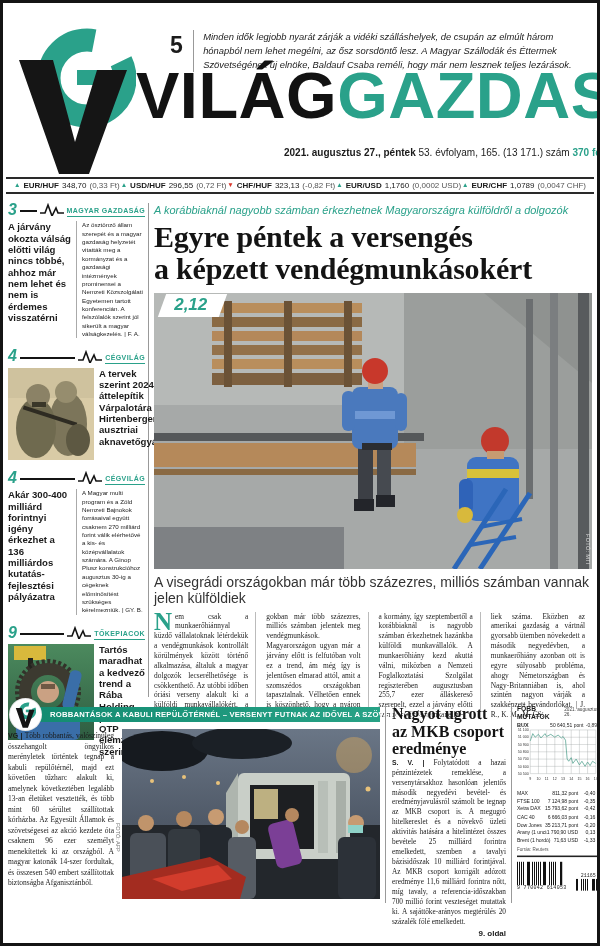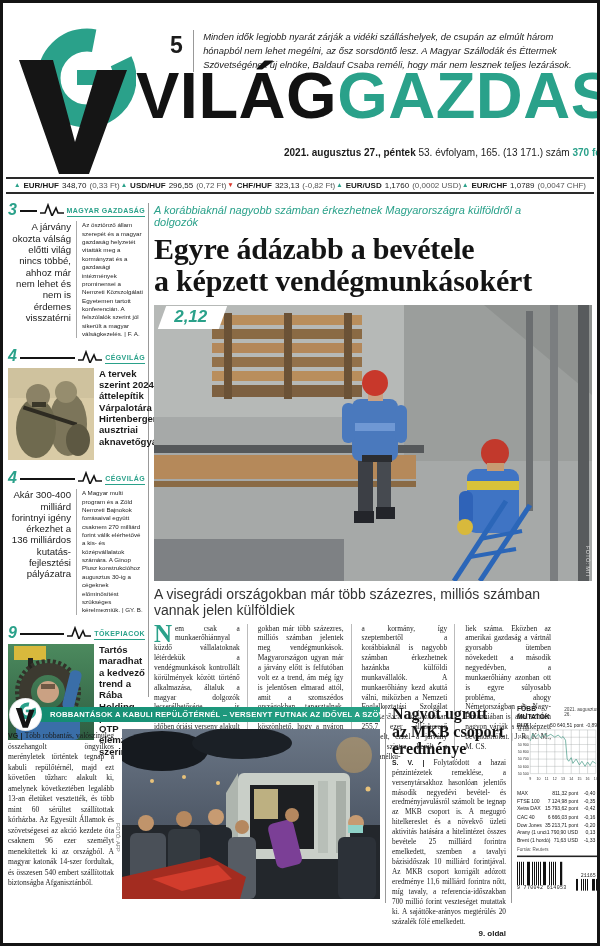--- a/index.html
+++ b/index.html
@@ -35,27 +35,27 @@
   
   .vr1{position:absolute;left:148px;top:203px;height:494px;border-left:1px solid #999}
   .sidebar{position:absolute;left:8px;top:203px;width:137px}
   .s-item{margin-bottom:11px}
   .s-head{display:flex;align-items:flex-end;gap:3px;margin-bottom:4px}
   .s-num{color:var(--brand);font-size:16px;font-weight:700;font-style:italic;line-height:.9}
   .s-line{flex:1;border-bottom:2px solid #141414;margin-bottom:5px}
   .s-pulse{flex:none;margin-bottom:1px}
   .s-cat{color:var(--brand);font-size:7px;font-weight:700;letter-spacing:.4px;border-bottom:1px solid var(--brand);padding-bottom:2px;white-space:nowrap}
   .s-cols{display:flex;gap:5px}
-  .s-hl-r{width:63px;flex:none;text-align:right;font-weight:400;font-size:9.6px;line-height:1.18}
+  .s-hl-r{width:63px;flex:none;font-weight:700;font-size:9.6px;line-height:1.18}
   .s-body{flex:1;border-left:1px solid #aaa;padding-left:5px;font-size:6.2px;line-height:1.35;color:#222}
   .s-photo{flex:none;display:block}
   .s-hl-l{flex:1;font-weight:700;font-size:9.6px;line-height:1.18}
 
   
-  .main{position:absolute;left:154px;top:204px;width:404px}
+  .main{position:absolute;left:154px;top:204px;width:438px}
   .kicker{color:var(--brand);font-style:italic;font-size:11px;margin-bottom:5px}
   .headline{font-family:"Liberation Serif",serif;font-size:30px;font-weight:600;line-height:1.06;color:#141414;letter-spacing:-.2px}
   .photo-wrap{position:relative;width:438px;height:276px;margin-top:8px}
   .flag{position:absolute;left:8px;top:1px;background:#fff;padding:1px 16px 2px 12px;transform:skewX(-20deg)}
   .flag span{display:inline-block;transform:skewX(20deg);color:var(--brand);font-size:17px;font-weight:700;font-style:italic}
   .credit-v{position:absolute;right:1px;bottom:4px;writing-mode:vertical-rl;font-size:5.5px;color:#ddd;letter-spacing:.3px}
   .caption{font-size:14px;color:#333;margin:5px 0 6px}
   .body-cols{display:flex;font-family:"Liberation Serif",serif;font-size:7.4px;line-height:1.33;text-align:justify;color:#1d1d1d}
   .bcol{flex:1;padding-right:7px}
   .bcol+.bcol{border-left:1px solid #bbb;padding-left:10px}
@@ -246,21 +246,21 @@
           <rect x="58" y="26" width="12" height="40" rx="5" transform="rotate(14 64 46)" fill="#3a6ea8"></rect>
         </svg>
         <div class="s-hl-l">Tartós maradhat a kedvező trend a Rába Holding piacain az OTP elemzője szerint</div>
       </div>
     </div>
   </div>
 
   <div class="main">
     <div class="kicker">A korábbiaknál nagyobb számban érkezhetnek Magyarországra külföldről a dolgozók</div>
     <div class="headline">
-      <div>Egyre ádázabb a bevétele</div>
+      <div>Egyre péntek a versengés</div>
       <div>a képzett vendégmunkásokért</div>
     </div>
     <div class="photo-wrap">
       <svg width="438" height="276" viewBox="0 0 438 276" preserveAspectRatio="none">
         <rect width="438" height="276" fill="#a6a9a8"></rect>
         <rect width="438" height="112" fill="#b6b9b7"></rect>
         <rect x="250" width="188" height="156" fill="#9b9e9c"></rect>
         <polygon points="438,0 438,90 330,0" fill="#8f9290"></polygon>
         <g>
           <rect x="58" y="10" width="150" height="10" fill="#b98e5c"></rect>

